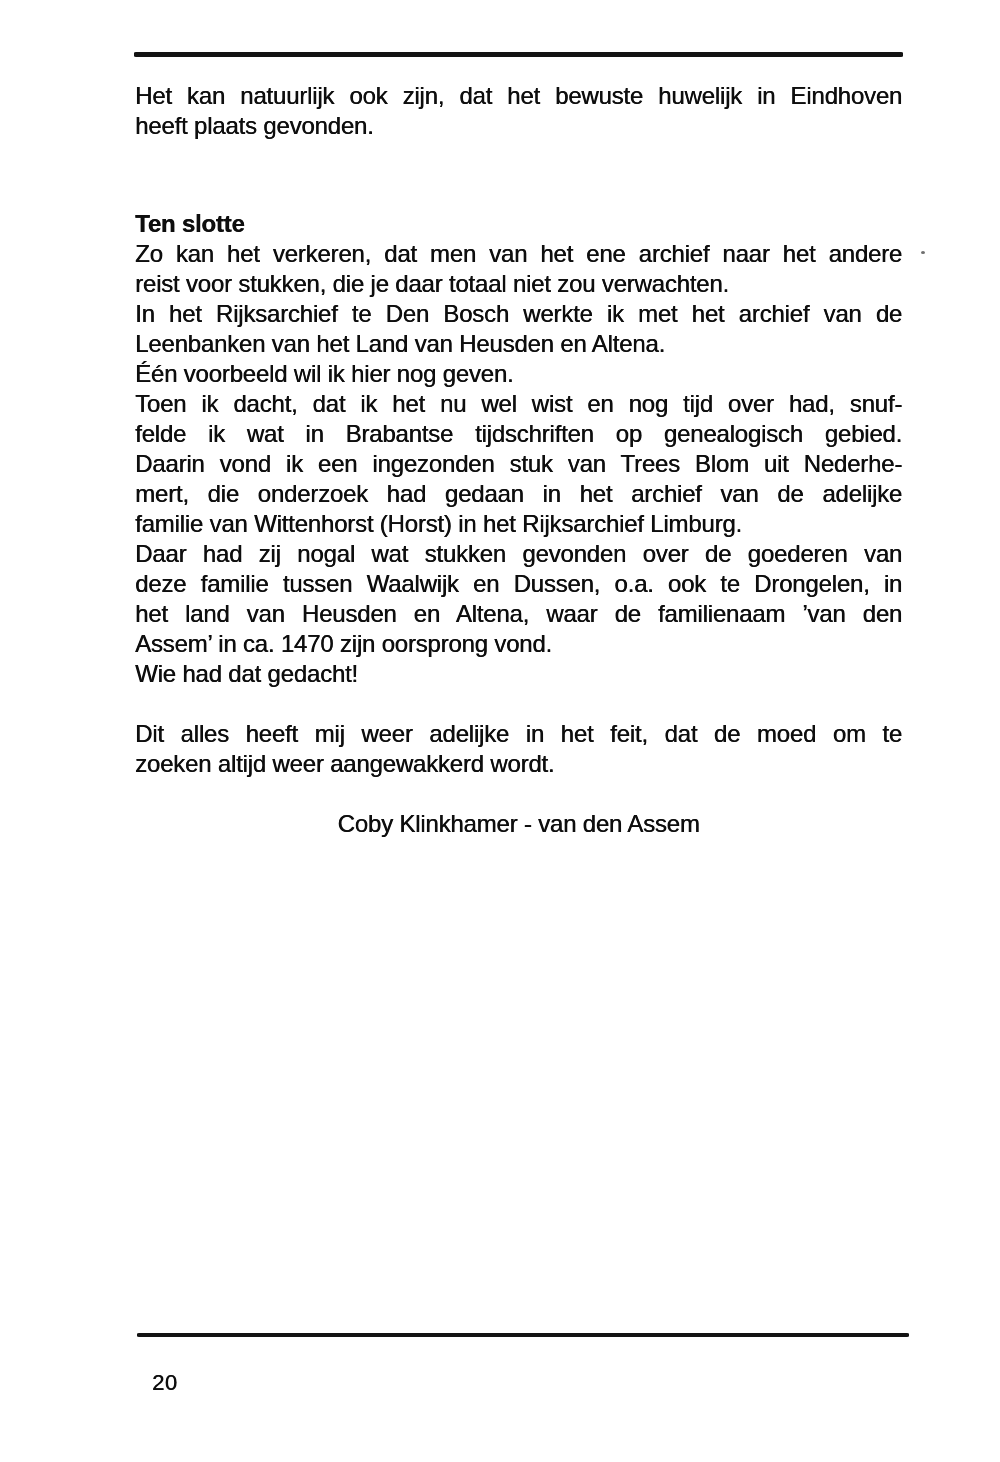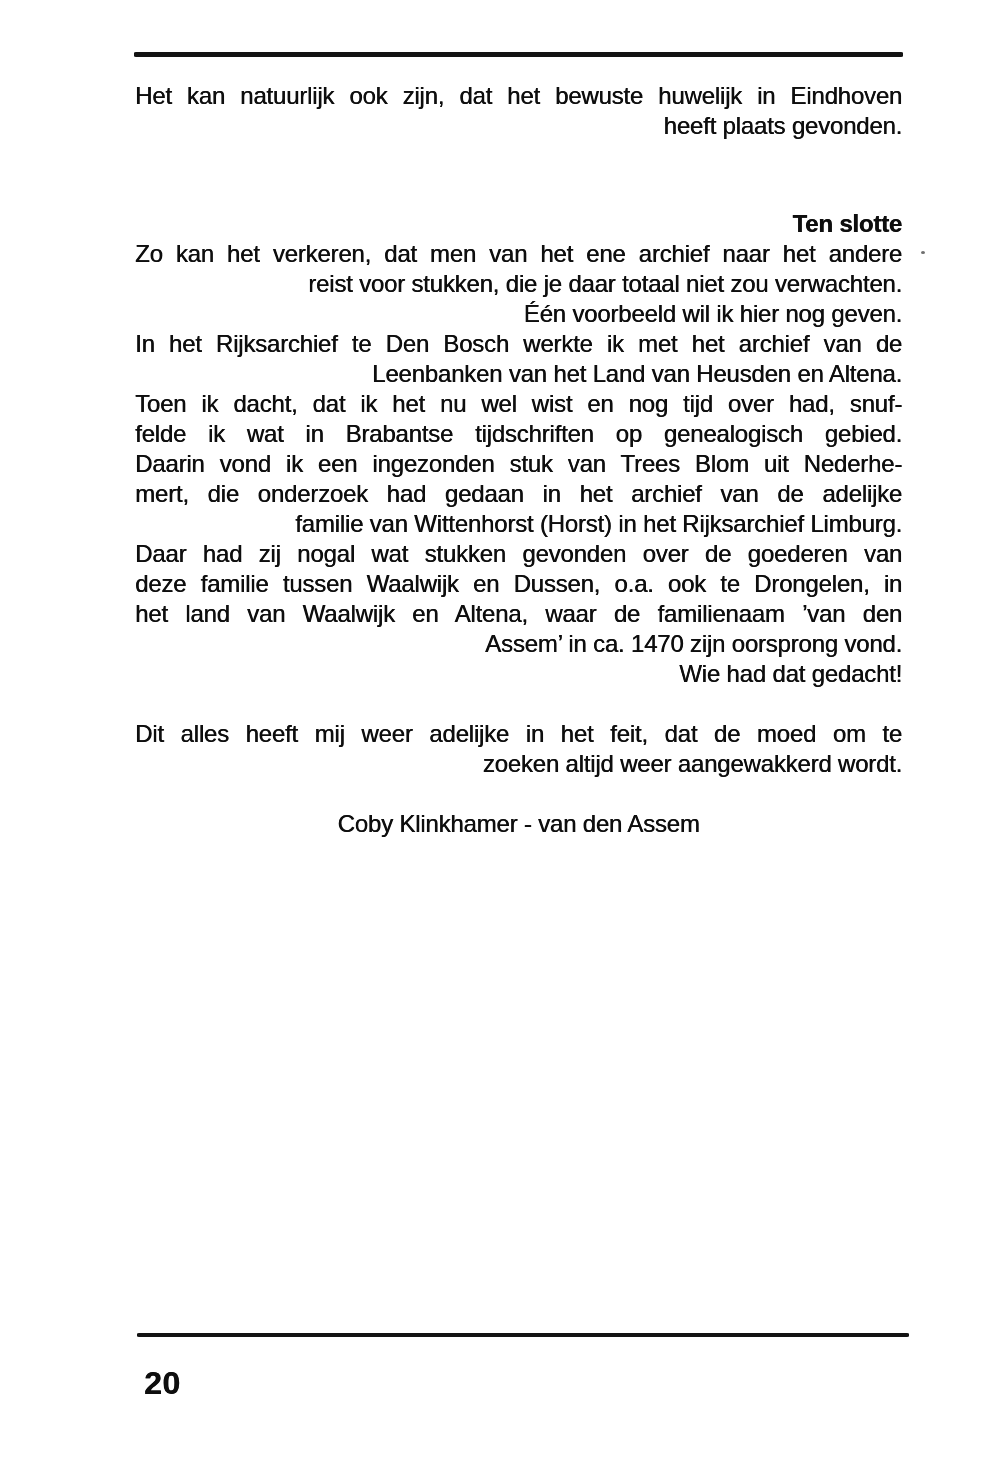--- a/index.html
+++ b/index.html
@@ -25,21 +25,21 @@
     left: 135px;
     top: 81px;
     width: 767px;
     font-size: 24px;
     line-height: 30px;
     letter-spacing: -0.2px;
     
     text-shadow: 0.45px 0 0 currentColor;
   }
   .block { margin: 0; }
-  .line { height: 30px; white-space: nowrap; text-align: right; }
+  .line { height: 30px; white-space: nowrap; text-align: left; }
   .line.just {
     white-space: normal;
     text-align: justify;
     text-align-last: justify;
     text-justify: inter-word;
   }
   .heading .line { font-weight: 700; }
   .signature .line { text-align: center; white-space: nowrap; }
   .spacer { width: 100%; }
 
@@ -49,27 +49,26 @@
     top: 251px;
     width: 4px;
     height: 3px;
     border-radius: 50%;
     background: #4a4a4a;
     opacity: 0.8;
   }
 
   .page-number {
     position: absolute;
-    left: 144px;
+    left: 152px;
     top: 1368px;
-    font-size: 32px;
+    font-size: 22px;
     line-height: 30px;
     letter-spacing: 0.5px;
     text-shadow: 0.45px 0 0 currentColor;
-    font-weight: bold;
   }
 </style>
 </head>
 <body>
 
 <div class="page">
   <div class="rule top"></div>
 
   <div class="content">
       <div class="block paragraph">
@@ -78,39 +77,39 @@
       </div>
       <div class="spacer" style="height: 68px;"></div>
       <div class="block heading">
         <div class="line">Ten slotte</div>
       </div>
       <div class="block paragraph">
         <div class="line just">Zo kan het verkeren, dat men van het ene archief naar het andere</div>
         <div class="line">reist voor stukken, die je daar totaal niet zou verwachten.</div>
       </div>
       <div class="block paragraph">
-        <div class="line">Één voorbeeld wil ik hier nog geven.</div>
+        <div class="line just">In het Rijksarchief te Den Bosch werkte ik met het archief van de</div>
+        <div class="line">Leenbanken van het Land van Heusden en Altena.</div>
       </div>
       <div class="block paragraph">
-        <div class="line just">In het Rijksarchief te Den Bosch werkte ik met het archief van de</div>
-        <div class="line">Leenbanken van het Land van Heusden en Altena.</div>
+        <div class="line">Één voorbeeld wil ik hier nog geven.</div>
       </div>
       <div class="block paragraph">
         <div class="line just">Toen ik dacht, dat ik het nu wel wist en nog tijd over had, snuf-</div>
         <div class="line just">felde ik wat in Brabantse tijdschriften op genealogisch gebied.</div>
       </div>
       <div class="block paragraph">
         <div class="line just">Daarin vond ik een ingezonden stuk van Trees Blom uit Nederhe-</div>
         <div class="line just">mert, die onderzoek had gedaan in het archief van de adelijke</div>
         <div class="line">familie van Wittenhorst (Horst) in het Rijksarchief Limburg.</div>
       </div>
       <div class="block paragraph">
         <div class="line just">Daar had zij nogal wat stukken gevonden over de goederen van</div>
         <div class="line just">deze familie tussen Waalwijk en Dussen, o.a. ook te Drongelen, in</div>
-        <div class="line just">het land van Waalwijk en Altena, waar de familienaam ’van den</div>
+        <div class="line just">het land van Heusden en Altena, waar de familienaam ’van den</div>
         <div class="line">Assem’ in ca. 1470 zijn oorsprong vond.</div>
       </div>
       <div class="block paragraph">
         <div class="line">Wie had dat gedacht!</div>
       </div>
       <div class="spacer" style="height: 30px;"></div>
       <div class="block paragraph">
         <div class="line just">Dit alles heeft mij weer adelijke in het feit, dat de moed om te</div>
         <div class="line">zoeken altijd weer aangewakkerd wordt.</div>
       </div>

